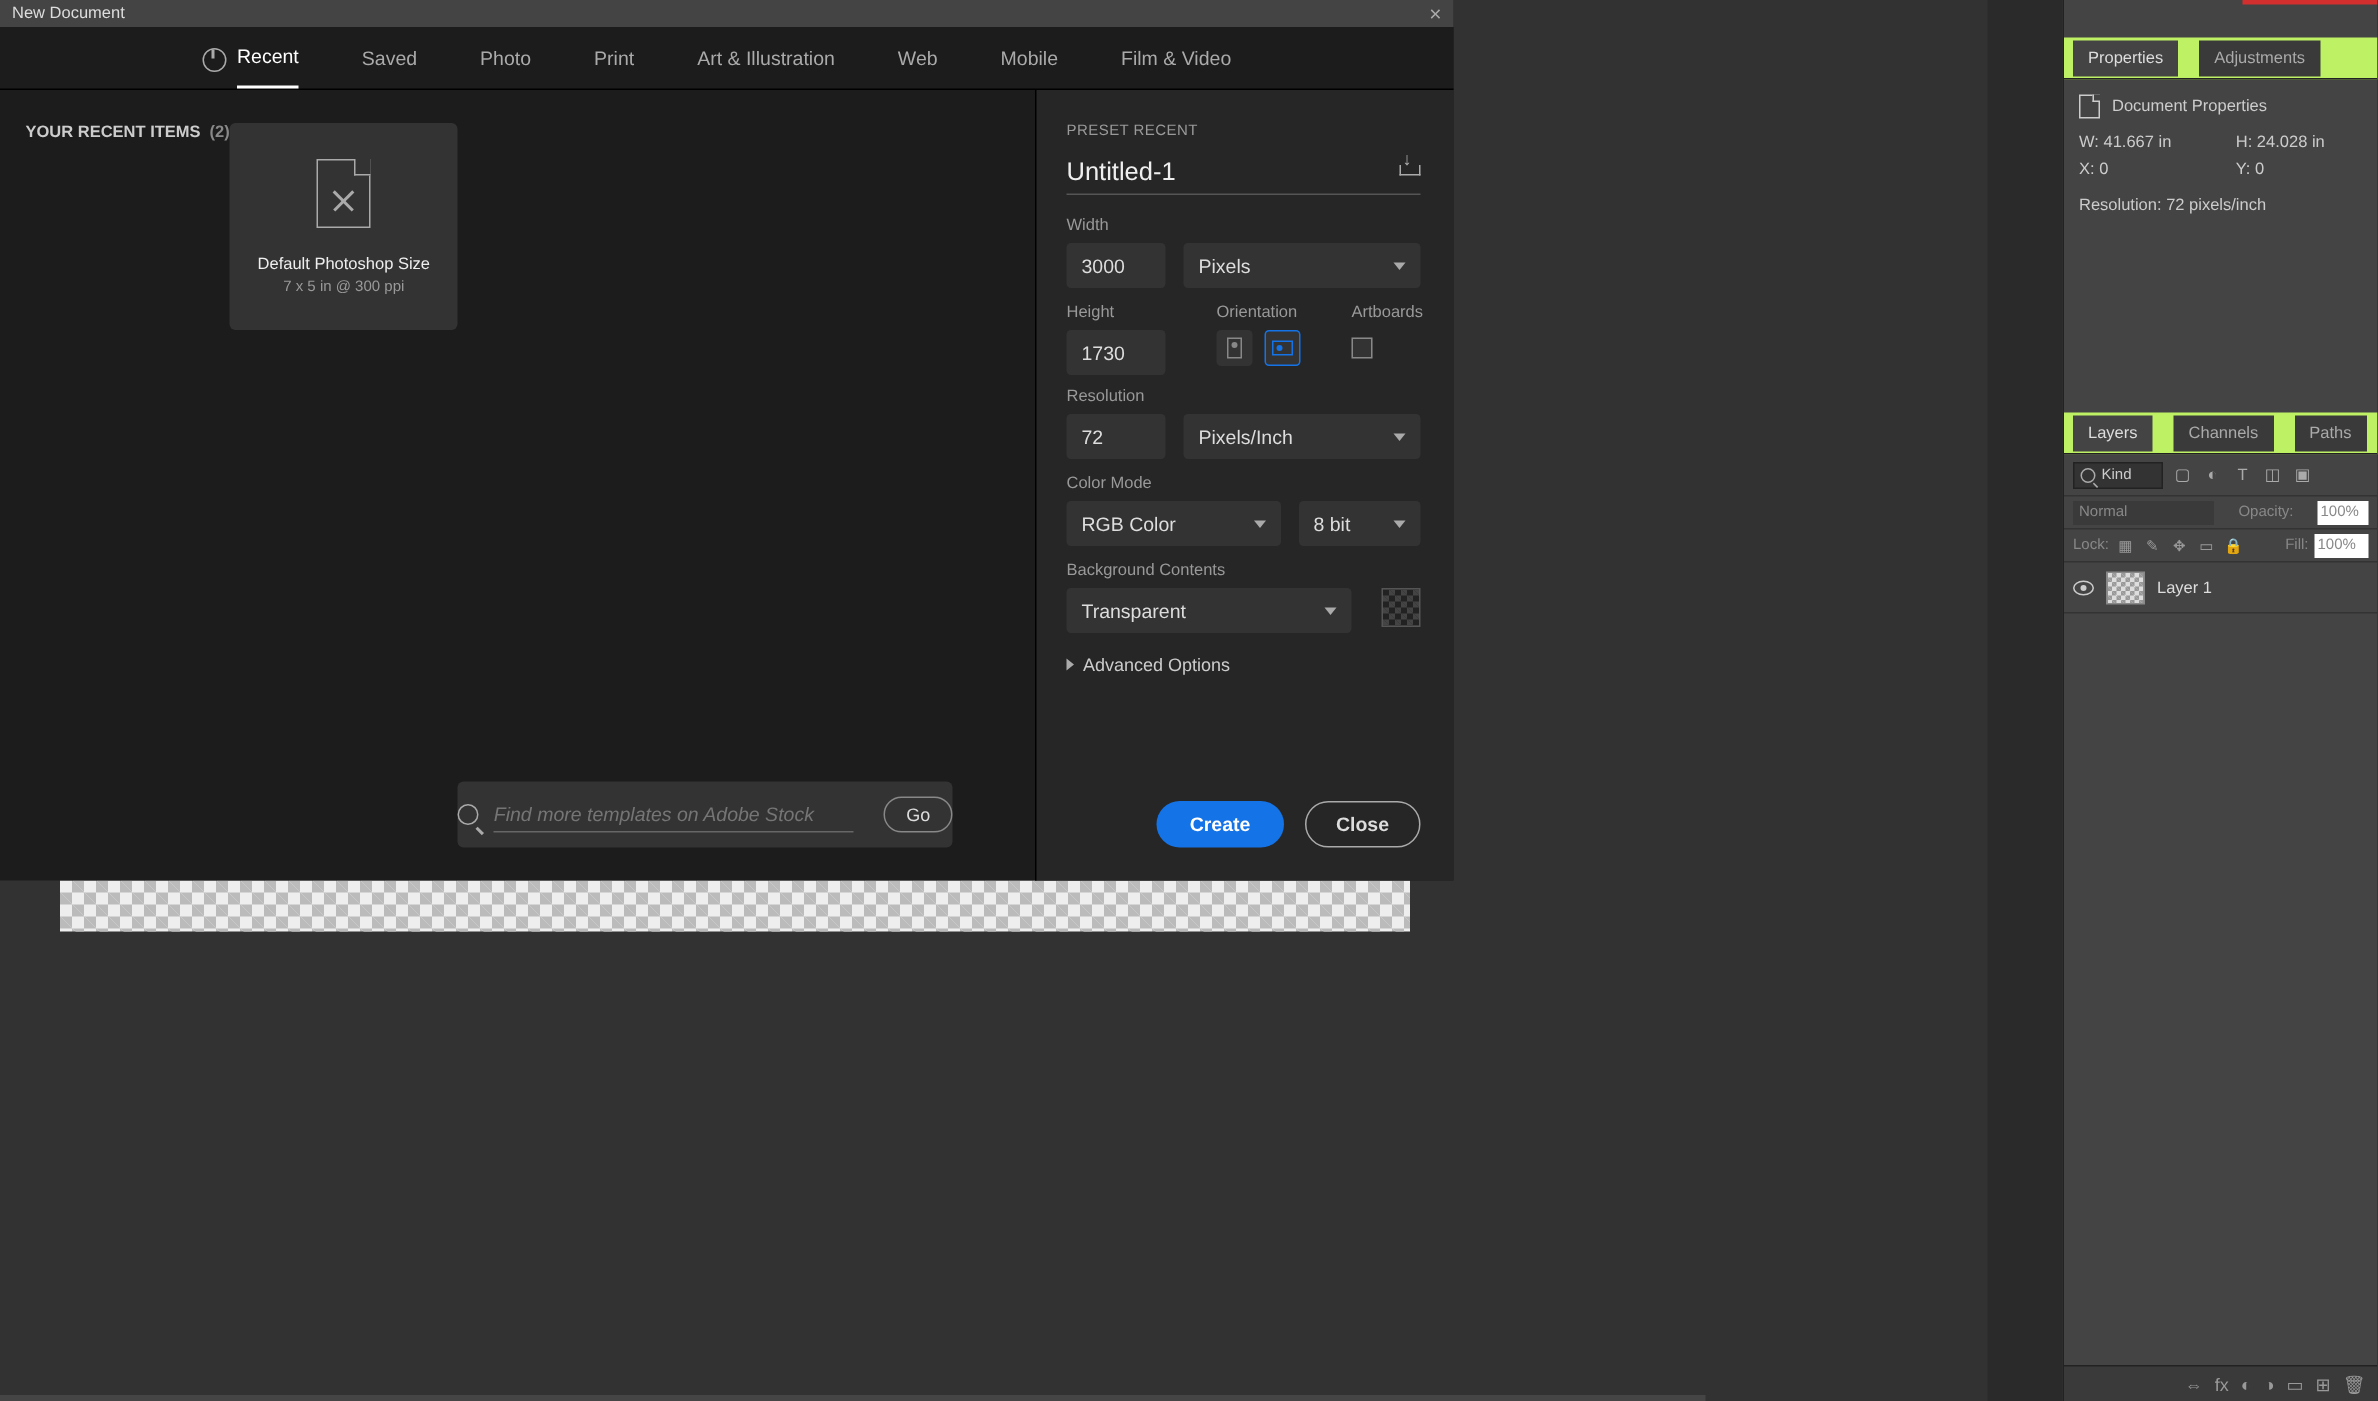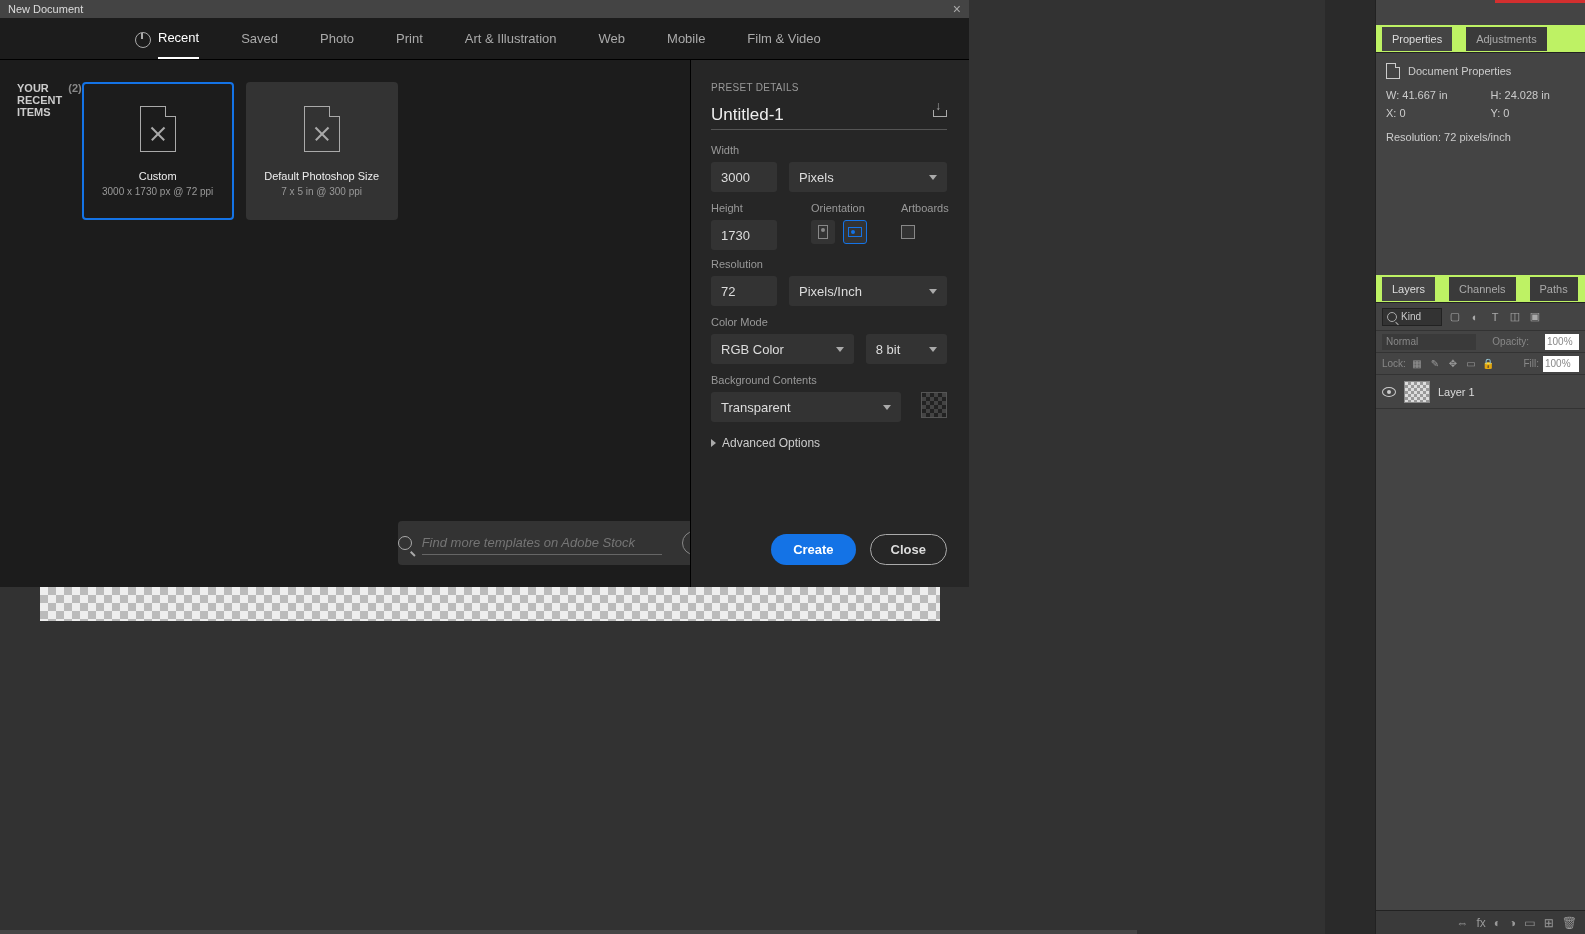--- a/index.html
+++ b/index.html
@@ -146,46 +146,38 @@
     <span class="tab">Mobile</span>
     <span class="tab">Film &amp; Video</span>
   </div>
   <div class="dialog-body">
     <div class="left-panel">
       <div class="section-header">
         <span>YOUR RECENT ITEMS</span>
         <span class="section-count">(2)</span>
       </div>
       <div class="presets">
-        <div class="preset-card selected">
-          <div class="preset-icon">
-              <span class="x1"></span>
-              <span class="x2"></span>
-            </div>
-          <div class="preset-title">Custom</div>
-          <div class="preset-sub">3000 x 1730 px @ 72 ppi</div>
-        </div>
         <div class="preset-card">
           <div class="preset-icon">
               <span class="x1"></span>
               <span class="x2"></span>
             </div>
           <div class="preset-title">Default Photoshop Size</div>
           <div class="preset-sub">7 x 5 in @ 300 ppi</div>
         </div>
       </div>
       <div class="search-bar">
         <span class="search-icon"></span>
         <input class="search-input" placeholder="Find more templates on Adobe Stock" style="">
         <span class="go-btn">Go</span>
       </div>
     </div>
 
     <div class="right-panel">
-      <div class="panel-label">PRESET DETAILS</div>
+      <div class="panel-label">PRESET RECENT</div>
       <div class="doc-name-row">
         <span class="doc-name">Untitled-1</span>
         <span class="save-preset-icon"></span>
       </div>
 
       <div class="field-label">Width</div>
       <div class="row">
         <div class="input-box num-input">3000</div>
         <div class="input-box dropdown">
           <span>Pixels</span>

